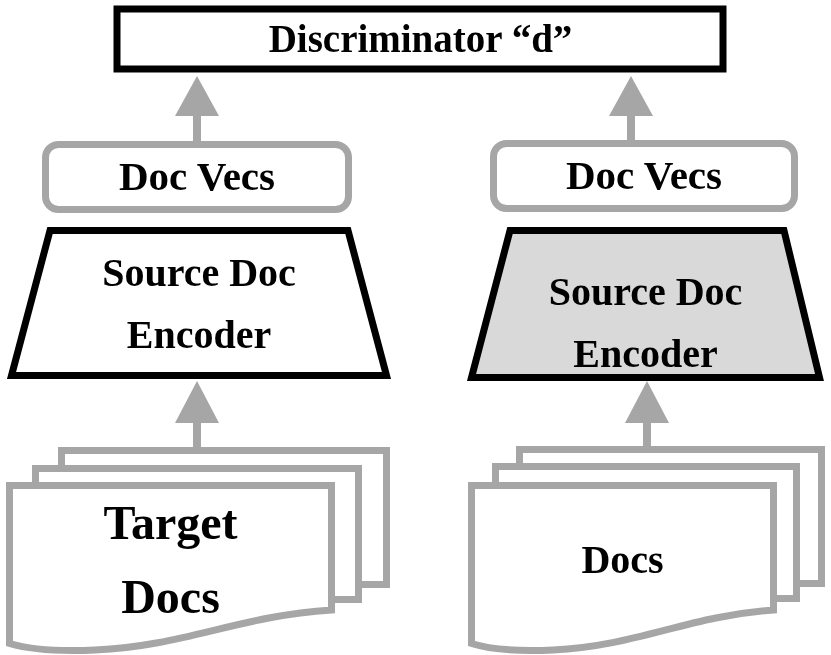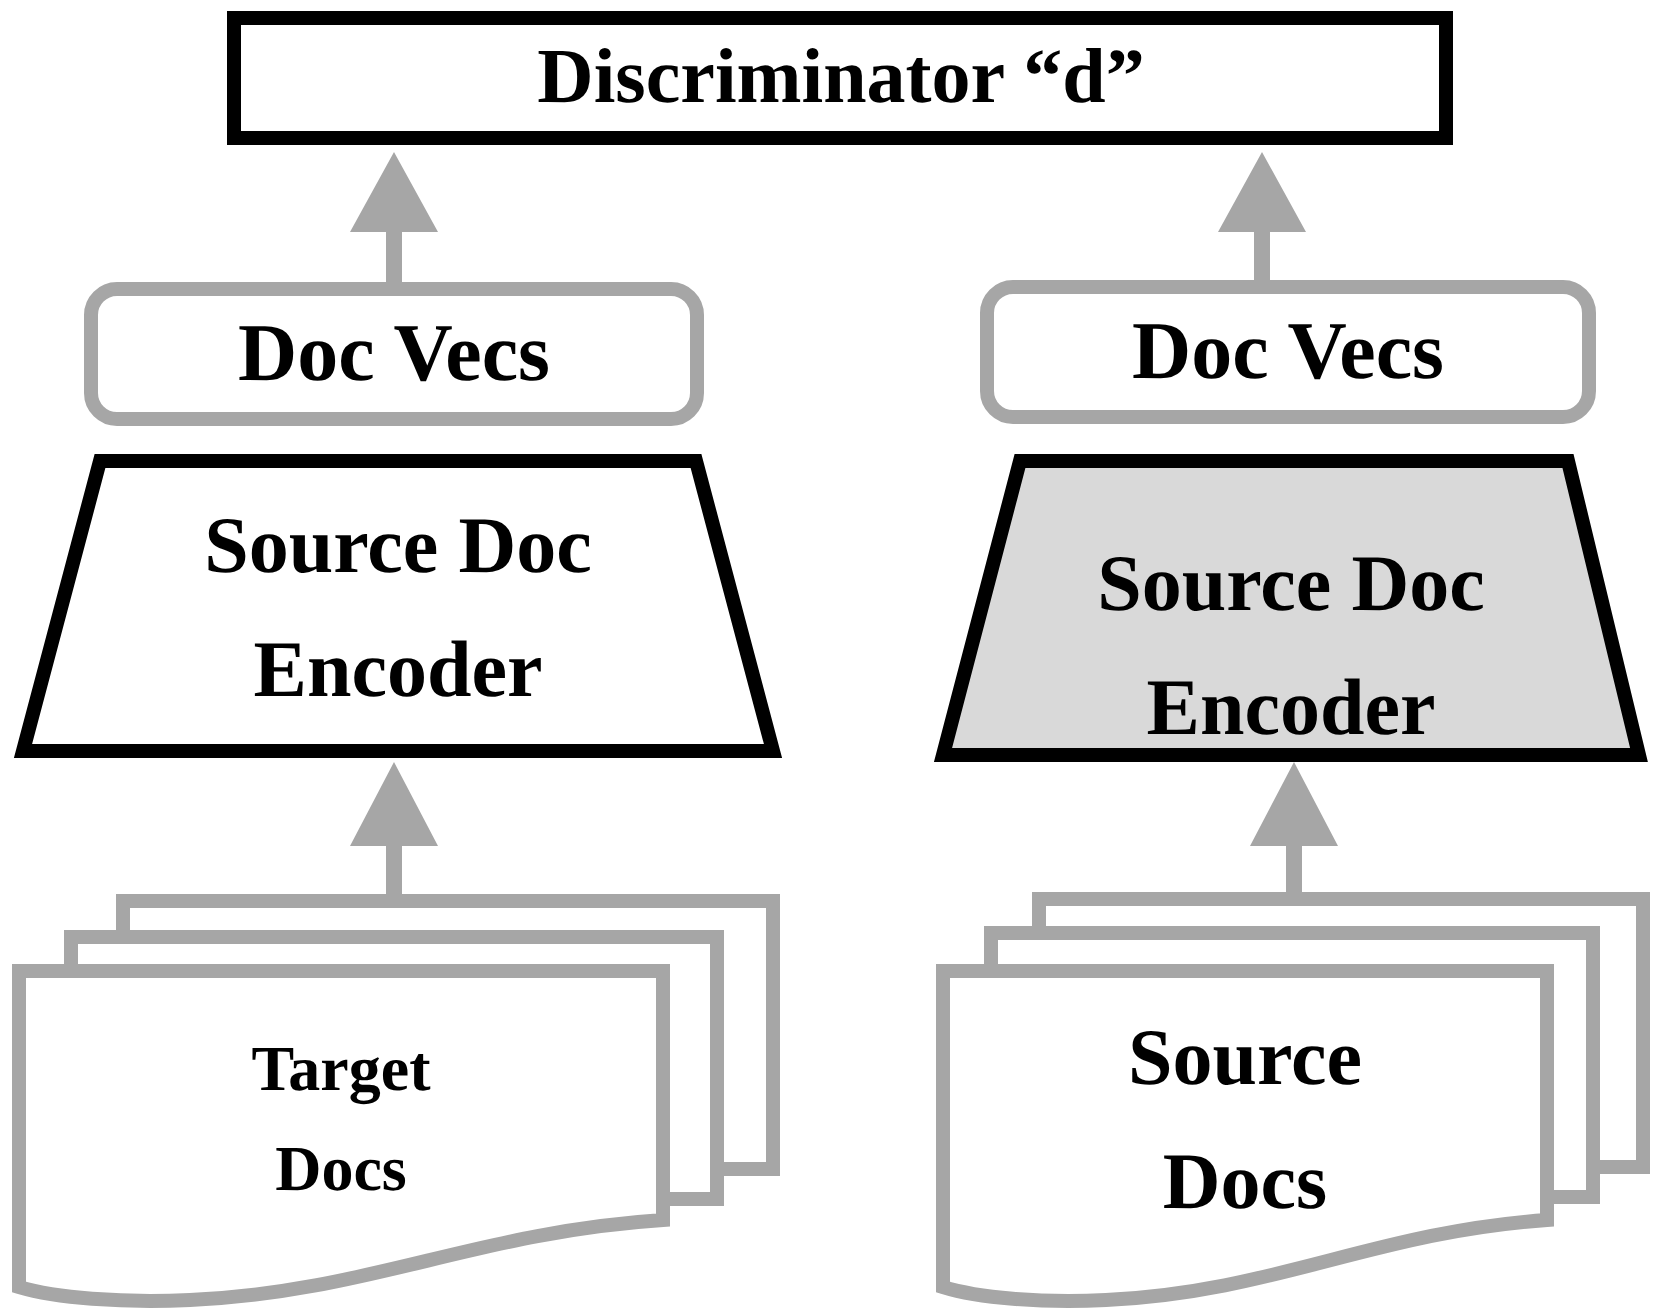--- a/index.html
+++ b/index.html
@@ -26,21 +26,21 @@
     text-align:center;
     line-height:1.5;
     pointer-events:none;
     white-space:nowrap;
   }
   .lbl-disc{left:113px;top:5px;width:615px;height:68px;font-size:39px;}
   .lbl-dv-left{left:42px;top:141px;width:310px;height:72px;font-size:41px;}
   .lbl-dv-right{left:490px;top:140px;width:308px;height:72px;font-size:41px;}
   .lbl-enc-left{left:8px;top:227px;width:382px;height:153px;font-size:40px;line-height:1.55;}
   .lbl-enc-right{left:468px;top:230px;width:355px;height:186px;font-size:40px;line-height:1.55;}
-  .lbl-docs-left{left:6px;top:482px;width:329px;height:156px;font-size:32px;line-height:1.55;}
+  .lbl-docs-left{left:6px;top:482px;width:329px;height:156px;font-size:48px;line-height:1.55;}
   .lbl-docs-right{left:468px;top:482px;width:309px;height:156px;font-size:40px;line-height:1.55;}
 
   
   .disc-box{fill:var(--white);stroke:var(--black);stroke-width:7;}
   .docvec-box{fill:var(--white);stroke:var(--gray);stroke-width:7;}
   .trap-white{fill:var(--white);stroke:var(--black);stroke-width:7;stroke-linejoin:miter;}
   .trap-gray{fill:var(--lightfill);stroke:var(--black);stroke-width:7;stroke-linejoin:miter;}
   .arrow{fill:var(--gray);stroke:none;}
   .doc-sheet{fill:var(--white);stroke:var(--gray);stroke-width:7;stroke-linejoin:miter;}
 </style>
@@ -105,17 +105,16 @@
     <span>Source Doc</span>
     <span>Encoder</span>
   </div>
 
   <div class="lbl lbl-docs-left">
     <span>Target</span>
     <span>Docs</span>
   </div>
 
   <div class="lbl lbl-docs-right">
-    <span>Source</span>
     <span>Docs</span>
   </div>
 
 </div>
 
 </body></html>

